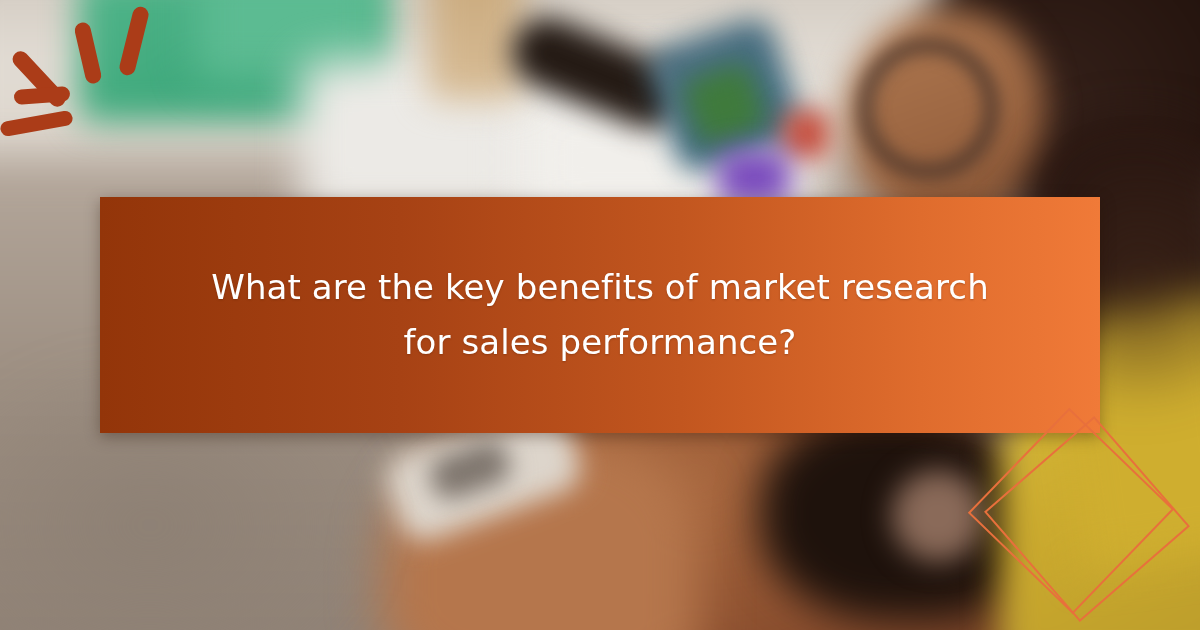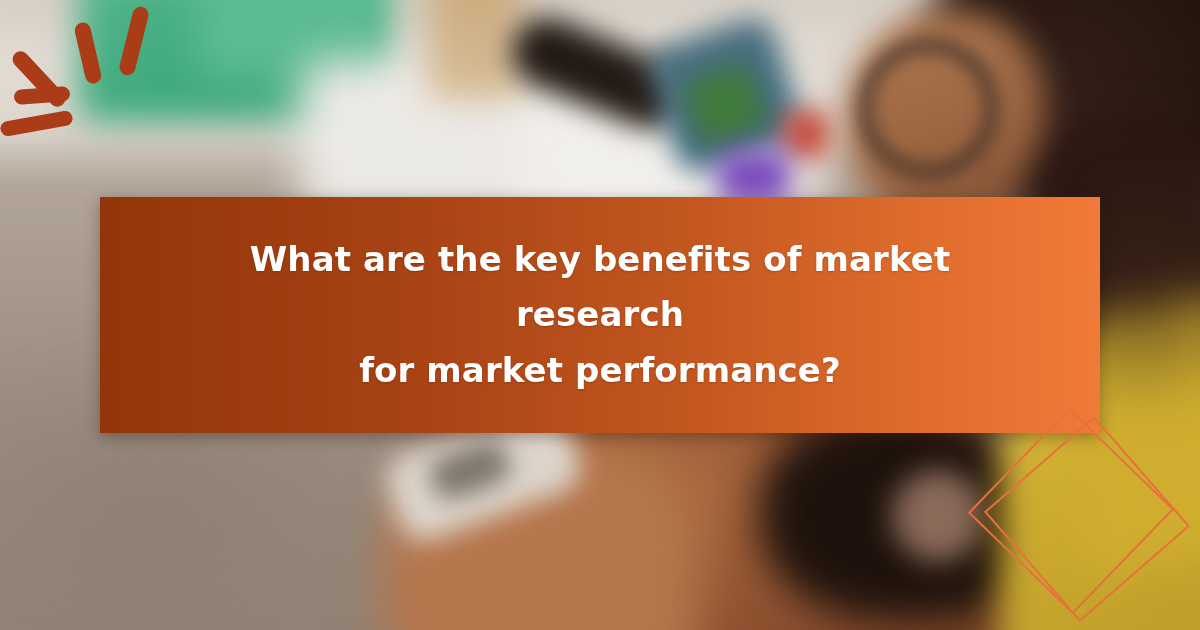--- a/index.html
+++ b/index.html
@@ -251,21 +251,21 @@
     align-items: center;
     justify-content: center;
   }
   .banner-title {
     margin: 0;
     width: 100%;
     text-align: center;
     color: #ffffff;
     font-size: 34px;
     line-height: 1.62;
-    font-weight: 700;
+    font-weight: 400;
     letter-spacing: .1px;
     padding: 0 60px;
     box-sizing: border-box;
     text-shadow: 0 1px 2px rgba(90,35,8,.35);
   }
 </style>
 </head>
 <body>
 
 <div id="stage">
@@ -303,21 +303,21 @@
       <div class="dash" style="left: 126px; top: 6px; width: 16px; height: 70px; background: rgb(171, 60, 24); transform: rotate(14deg);"></div>
       <div class="dash" style="left: 80px; top: 22px; width: 16px; height: 62px; background: rgb(171, 60, 24); transform: rotate(-13deg);"></div>
       <div class="dash" style="left: 31px; top: 44px; width: 16px; height: 70px; background: rgb(171, 60, 24); transform: rotate(-43deg);"></div>
       <div class="dash" style="left: 14px; top: 88px; width: 56px; height: 15px; background: rgb(171, 60, 24); transform: rotate(-4deg);"></div>
       <div class="dash" style="left: 0px; top: 116px; width: 73px; height: 15px; background: rgb(171, 60, 24); transform: rotate(-10deg);"></div>
     </div>
 
   <div class="banner" style="background: linear-gradient(90deg, rgb(147, 53, 9) 0%, rgb(167, 66, 20) 30%, rgb(194, 86, 31) 58%, rgb(223, 108, 45) 82%, rgb(240, 122, 56) 100%);">
     <h1 class="banner-title" style="color: rgb(255, 255, 255);">
       <span>What are the key benefits of market research</span><br>
-      <span>for market performance?</span>
+      <span>for sales performance?</span>
     </h1>
   </div>
 
   <div class="squares">
     <div class="sq sq-a" style="border-color: rgb(232, 112, 60);"></div>
     <div class="sq sq-b" style="border-color: rgb(232, 112, 60);"></div>
   </div>
 
 </div>
 

